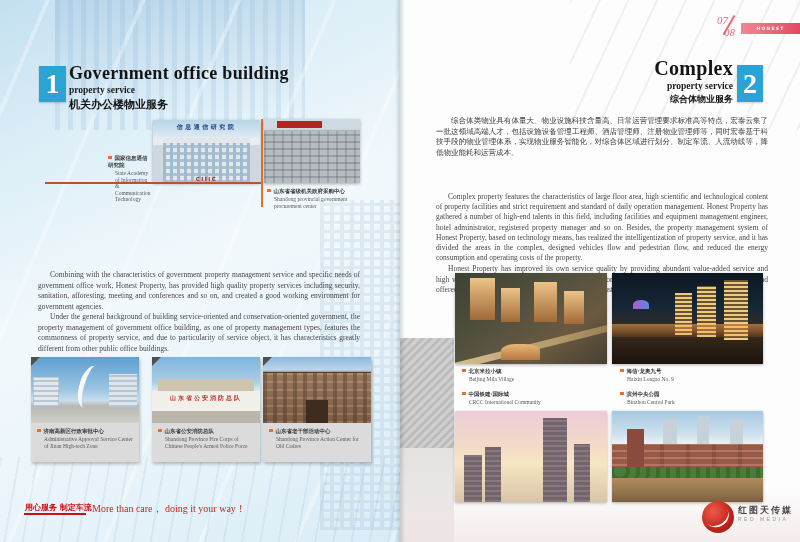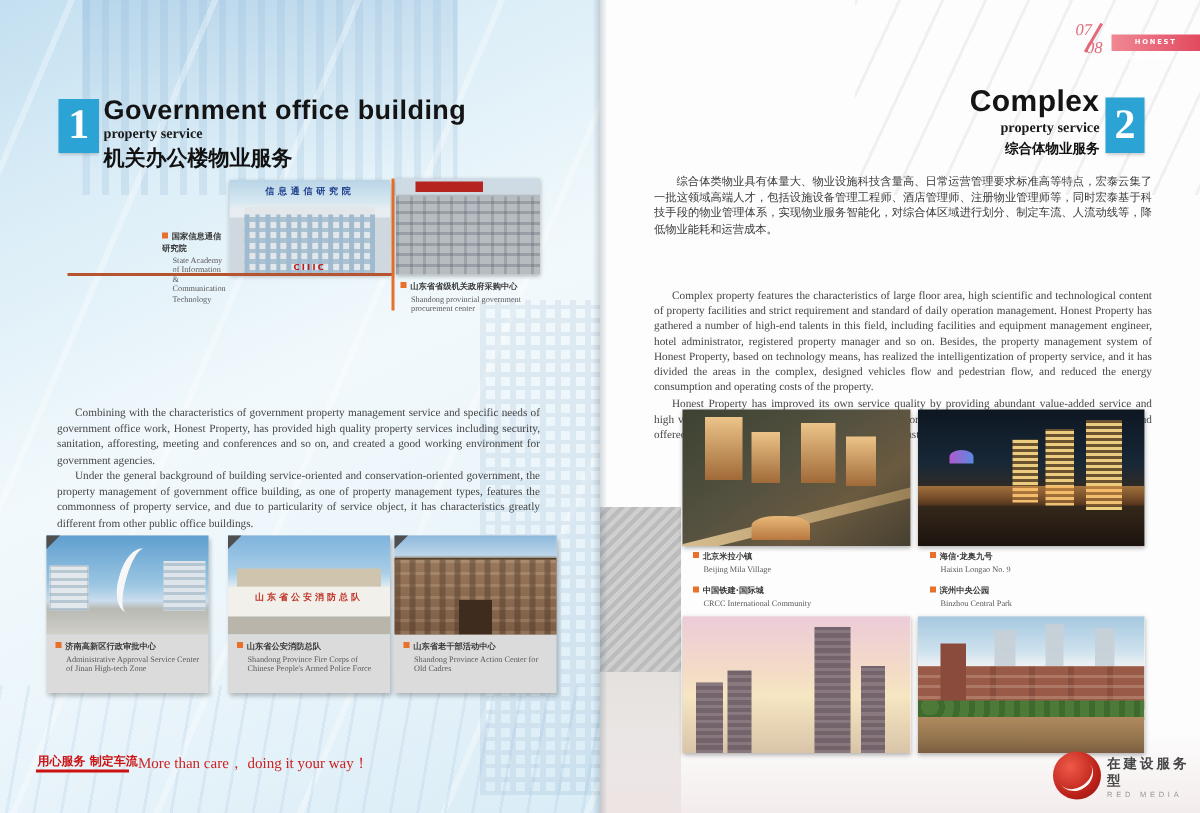--- a/index.html
+++ b/index.html
@@ -16,21 +16,21 @@
   .lp-streaks{position:absolute;left:0;top:0;width:400px;height:542px;opacity:.5;
     background:repeating-linear-gradient(113deg,rgba(255,255,255,0) 0 42px,rgba(255,255,255,.65) 42px 46px,rgba(255,255,255,0) 46px 88px)}
   .lp-tower{position:absolute;right:0;top:200px;width:80px;height:330px;opacity:.10;
     background:repeating-linear-gradient(90deg,#4a7aa5 0 4px,transparent 4px 10px),
                repeating-linear-gradient(0deg,#4a7aa5 0 3px,transparent 3px 9px)}
   .lp-bottomlines{position:absolute;left:0;bottom:0;width:400px;height:85px;opacity:.25;
     background:repeating-linear-gradient(100deg,rgba(120,165,205,.5) 0 2px,transparent 2px 18px)}
 
   .num-box{background:#2ba3d4;color:#fff;font-family:"Liberation Serif",serif;font-weight:bold;
     display:flex;align-items:center;justify-content:center;box-shadow:0 1px 2px rgba(0,0,0,.2)}
-  .title-en{font-family:Liberation Sans, sans-serif;font-weight:bold;color:#141414;letter-spacing:.3px}
+  .title-en{font-family:Liberation Serif, serif;font-weight:bold;color:#141414;letter-spacing:.3px}
   .subtitle-en{font-family:"Liberation Serif",serif;font-weight:bold;color:#1a1a1a}
   .subtitle-zh{font-weight:bold;color:#111}
 
   .cap-zh{font-weight:bold;color:#3a3a3a;font-size:5.5px;line-height:7px}
   .cap-en{font-family:"Liberation Serif",serif;color:#5a5a5a;font-size:5.5px;line-height:6.5px;margin-left:7px;margin-top:1px}
   .bullet{display:inline-block;width:3.5px;height:3.5px;background:#e8702a;margin-right:3px;vertical-align:1px}
 
   .zh-para{font-size:7.5px;line-height:11px;color:#3a3a3a;text-indent:2em;text-align:justify}
   .en-para{font-family:"Liberation Serif",serif;font-size:7.5px;line-height:10.5px;color:#474747;text-indent:1.6em;text-align:justify}
 
@@ -167,21 +167,21 @@
   <div class="page-left">
     <div class="lp-collage"></div>
     <div class="lp-streaks"></div>
     <div class="lp-tower"></div>
     <div class="lp-bottomlines"></div>
 
     <div class="abs num-box" style="left:39px;top:66px;width:27px;height:36px;font-size:28px">1</div>
     <div class="abs" style="left:69px;top:63px">
       <div class="title-en" style="font-size:18px">Government office building</div>
       <div class="subtitle-en" style="font-size:9.5px;margin-top:1px">property service</div>
-      <div class="subtitle-zh" style="font-size:14px;margin-top:2px">机关办公楼物业服务</div>
+      <div class="subtitle-zh" style="font-size:11px;margin-top:2px">机关办公楼物业服务</div>
     </div>
 
     <div class="abs" style="left:108px;top:155px;width:44px">
       <div class="cap-zh"><span class="bullet"></span><span>国家信息通信研究院</span></div>
       <div class="cap-en">State Academy of Information &amp; Communication Technology</div>
     </div>
 
     <div class="photo pA" style="left:153px;top:120px;width:107px;height:63px">
       <div class="pA-sign">信息通信研究院</div>
       <div class="pA-wingL"></div>
@@ -347,19 +347,19 @@
         </div>
       <div class="pI-tower"></div>
       <div class="pI-trees"></div>
       <div class="pI-walk"></div>
     </div>
 
     <div class="logo-circle" style="left:302px;top:501px">
       <div class="logo-swoosh"></div>
     </div>
     <div class="abs" style="left:338px;top:505px">
-      <div class="logo-zh">在建设服务型</div>
+      <div class="logo-zh">红图天传媒</div>
       <div class="logo-en">RED MEDIA</div>
     </div>
   </div>
 
   <div class="gutter"></div>
 </div>
 
 </body></html>

